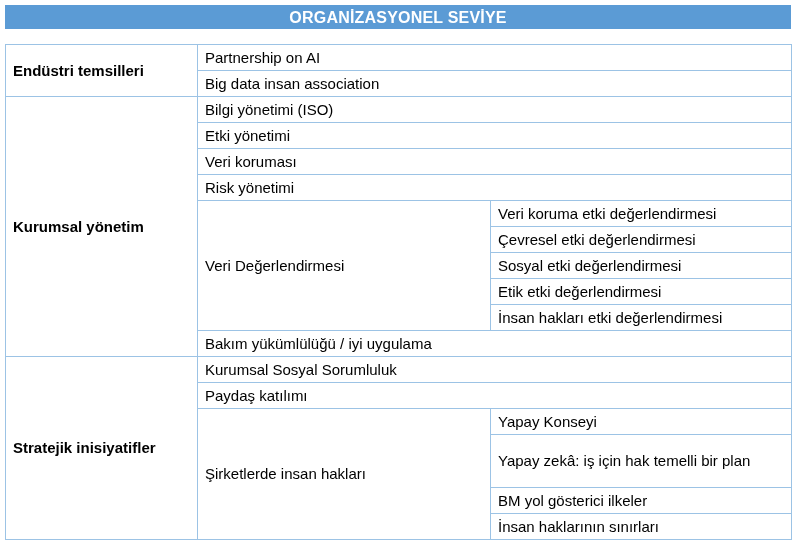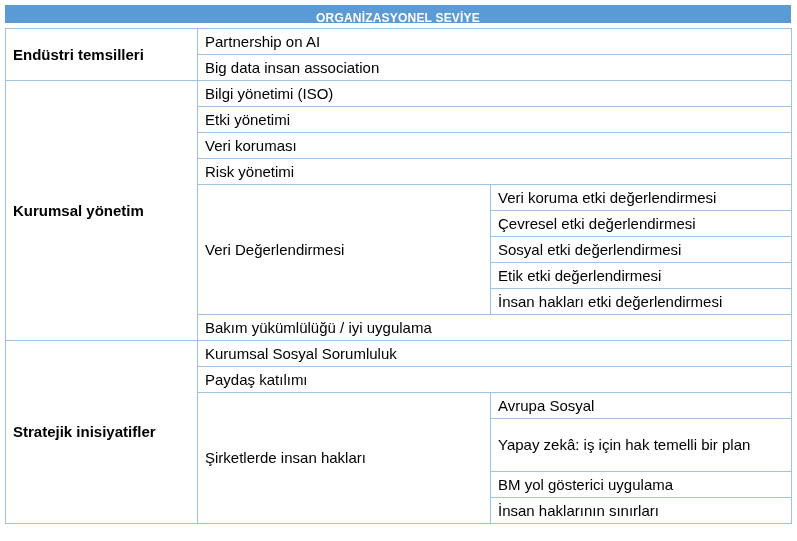--- a/index.html
+++ b/index.html
@@ -22,31 +22,31 @@
   .wrap {
     position: absolute;
     left: 5px;
     top: 5px;
     width: 786px;
   }
   .header-bar {
     background: var(--header-bg, #5B9BD5);
     color: var(--header-text, #fff);
     font-weight: bold;
-    font-size: 12px;
+    font-size: 16px;
     text-align: center;
-    height: 18px;
+    height: 24px;
     line-height: 26px;
     letter-spacing: 0.2px;
   }
   table.grid {
     border-collapse: collapse;
     width: 786px;
     table-layout: fixed;
-    margin-top: 5px;
+    margin-top: 15px;
   }
   table.grid td {
     border: 1px solid var(--border, #9CC3E5);
     padding: 2px 7px;
     font-size: 15px;
     line-height: 20px;
     color: var(--text, #000);
     vertical-align: middle;
     background: #ffffff;
     overflow: hidden;
@@ -121,28 +121,28 @@
 
       <tr>
         <td class="group" rowspan="6">Stratejik inisiyatifler</td>
         <td colspan="2">Kurumsal Sosyal Sorumluluk</td>
       </tr>
       <tr>
         <td colspan="2" class="band">Paydaş katılımı</td>
       </tr>
       <tr>
         <td rowspan="4">Şirketlerde insan hakları</td>
-        <td>Avrupa Sosyal</td>
+        <td>Yapay Konseyi</td>
       </tr>
       <tr class="tall">
         <td class="band">
           <span class="wrap-limit">Yapay zekâ: iş için hak temelli bir plan</span>
         </td>
       </tr>
       <tr>
-        <td>BM yol gösterici uygulama</td>
+        <td>BM yol gösterici ilkeler</td>
       </tr>
       <tr>
         <td class="band">İnsan haklarının sınırları</td>
       </tr>
     </tbody>
   </table>
 </div>
 
 </body></html>

